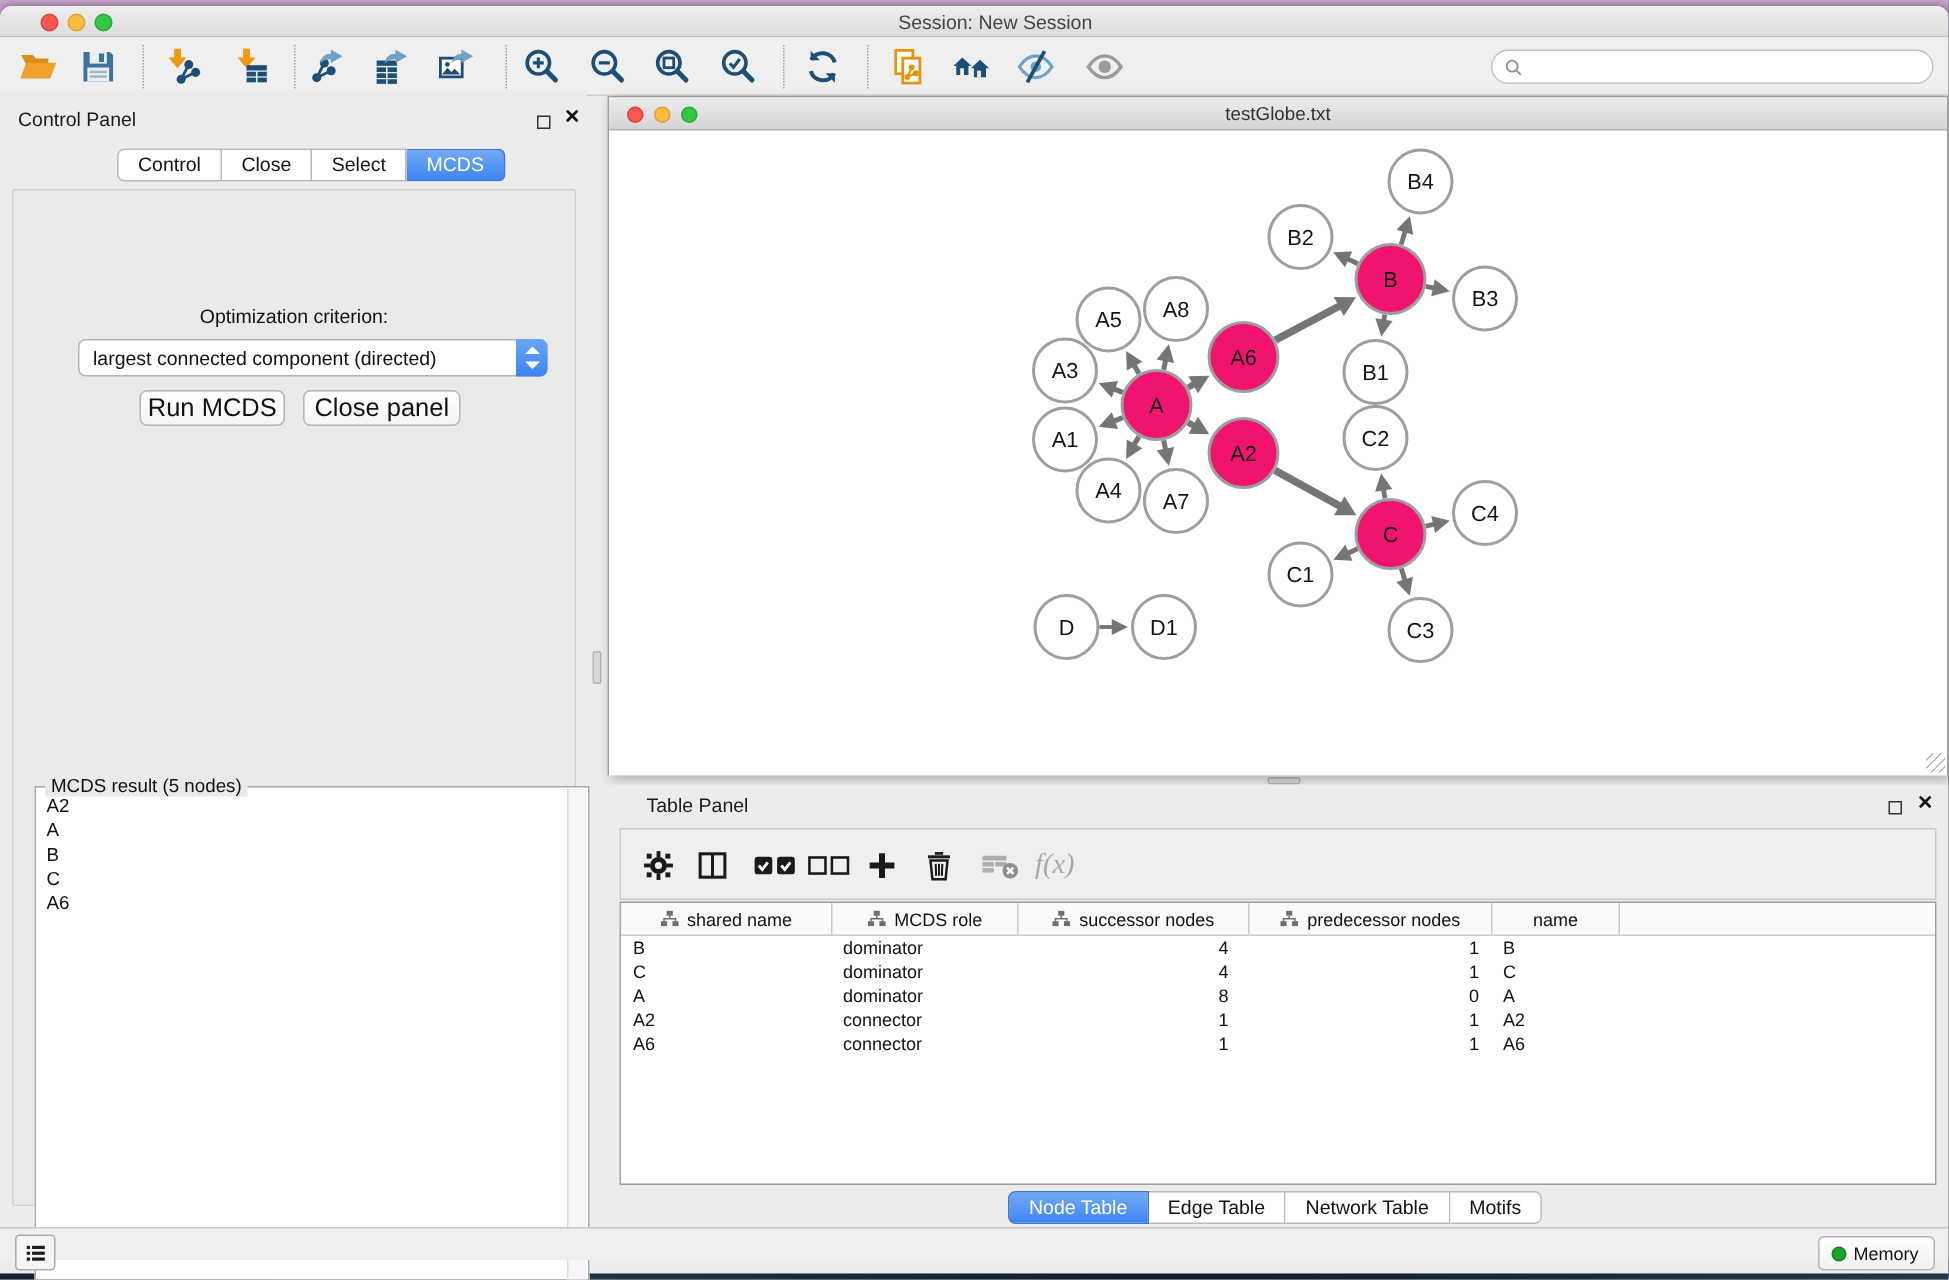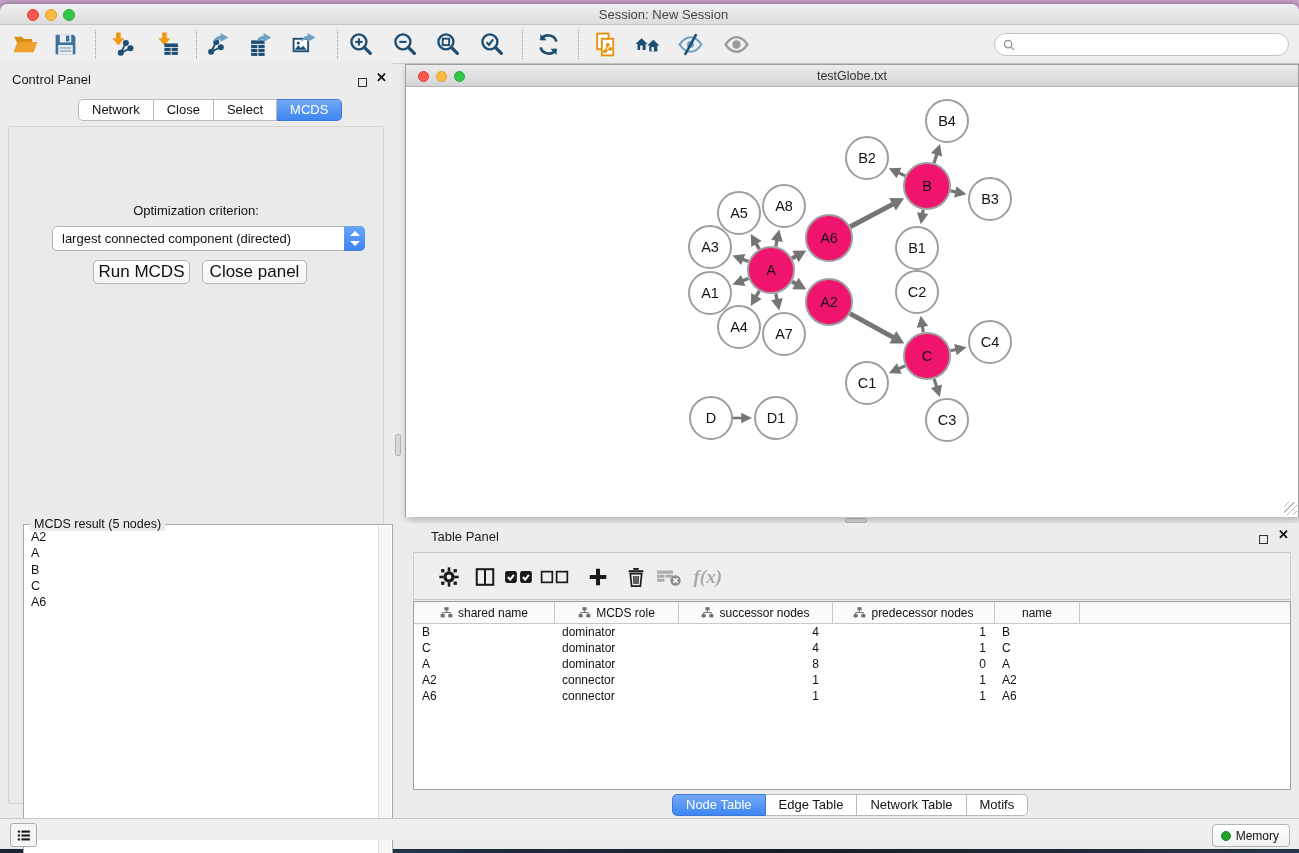--- a/index.html
+++ b/index.html
@@ -70,21 +70,21 @@
   .net-canvas { position:absolute; left:0; top:23px; width:892px; height:429px; background:#fff; }
   .net-resize { position:absolute; right:1px; bottom:1px; width:13px; height:13px;
     background:repeating-linear-gradient(135deg, transparent 0 3px, #b9b9b9 3px 4px); }
 
   
   .table-panel { position:absolute; left:399px; top:519px; width:900px; height:295px; background:#ececec; }
   .tp-head { position:absolute; left:32px; top:6px; }
   .tp-float { position:absolute; left:860px; top:7px; }
   .tp-close { position:absolute; left:879px; top:7px; }
   .tp-toolbar { position:absolute; left:14px; top:29px; width:878px; height:48px; background:#efefef; border:1px solid #cbcbcb; }
-  .tp-tool { position:absolute; top:8px; width:32px; height:32px; display:flex; align-items:center; justify-content:flex-end;font-weight:bold; }
+  .tp-tool { position:absolute; top:8px; width:32px; height:32px; display:flex; align-items:center; justify-content:flex-start; }
   .tp-tool svg { width:22px; height:22px; }
   .tp-tool.wide svg { width:30px; height:20px; }
   .fx { font-family:"Liberation Serif", serif; font-style:italic; font-size:19px; color:#a9a9a9; }
   .tp-table { position:absolute; left:14px; top:78px; width:878px; height:189px; background:#fff; border:1px solid #9e9e9e; overflow:hidden; }
   .t-header { display:grid; grid-template-columns:140px 124px 154px 162px 85px 1fr; height:22px; background:#fafafa; border-bottom:1px solid #c9c9c9; }
   .t-hcell { display:flex; align-items:center; justify-content:center; gap:5px; font-size:12px; color:#111; border-left:1px solid #c9c9c9; overflow:hidden; }
   .t-hcell:first-child { border-left:none; }
   .t-hcell svg { width:13px; height:13px; flex:0 0 auto; }
   .t-row { display:grid; grid-template-columns:140px 124px 154px 162px 85px 1fr; height:16px; }
   .t-cell { font-size:12px; color:#111; line-height:16px; white-space:nowrap; overflow:hidden; }
@@ -310,21 +310,21 @@
             </svg>
           </span>
         </div>
       </div>
 
     <div class="control-panel">
       <span class="cp-head panel-title">Control Panel</span>
       <span class="cp-float"><span class="float-ic"></span></span>
       <span class="cp-close close-ic">✕</span>
       <div class="seg-group cp-tabs" id="cp-tabs">
-          <span class="seg">Network</span>
+          <span class="seg">Control</span>
           <span class="seg">Close</span>
           <span class="seg">Select</span>
           <span class="seg active">MCDS</span>
         </div>
       <div class="cp-inner">
         <div class="opt-label">Optimization criterion:</div>
         <div class="dropdown">
           <span class="dd-text">largest connected component (directed)</span>
           <span class="dd-stepper"></span>
         </div>

